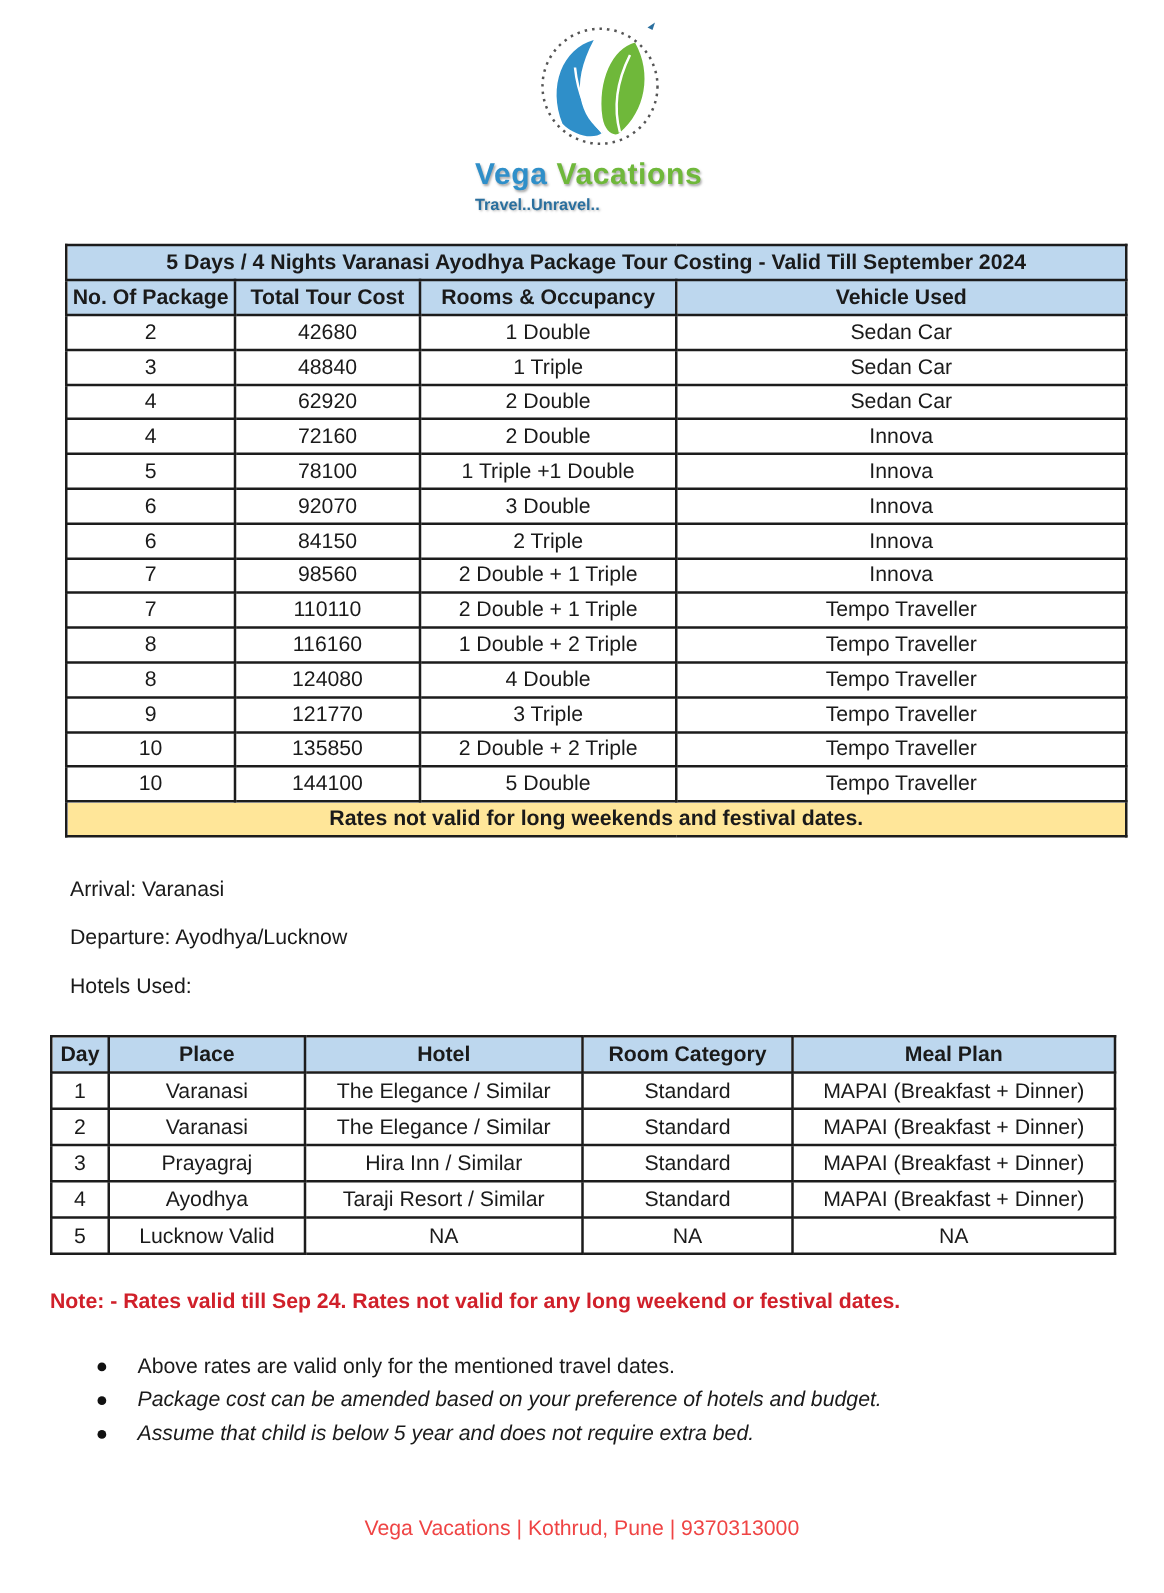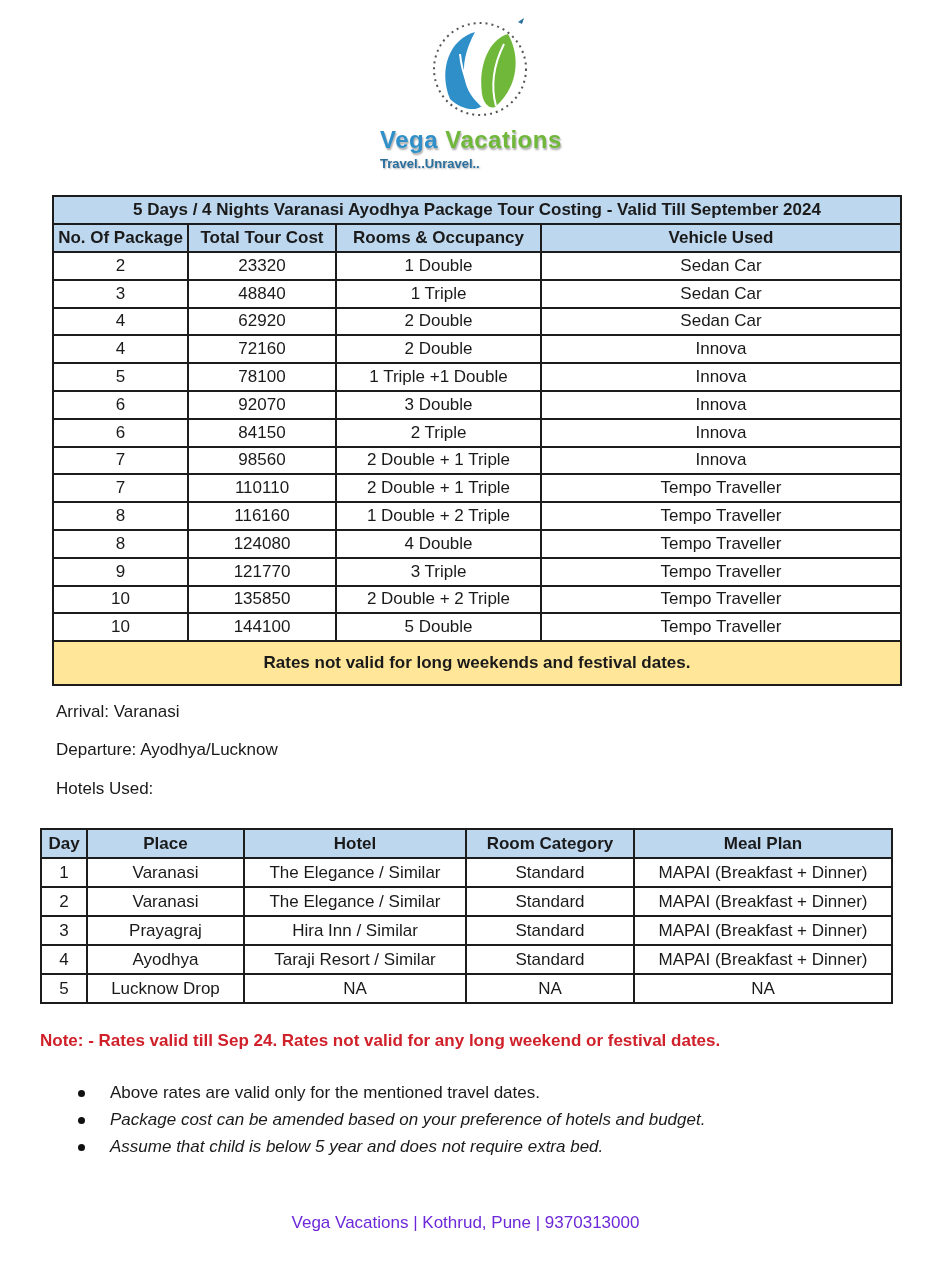--- a/index.html
+++ b/index.html
@@ -13,36 +13,36 @@
   .logo-name .vac { color: #6fb83a; }
   .logo-tag { position: absolute; left: 0; top: 142px; width: 200px; text-align: left; font-size: 13px; font-weight: bold; color: #2a6f9e; text-shadow: 1px 1px 2px rgba(0,0,0,0.3); }
 
   table { border-collapse: collapse; position: absolute; table-layout: fixed; }
   td, th { border: 2px solid #1c1c1c; text-align: center; font-size: 17px; white-space: nowrap; overflow: hidden; }
 
   #cost-table { left: 52px; top: 195px; width: 848px; }
   #cost-table .title-cell { background: #bdd7ee; font-weight: bold; height: 28px; font-size: 17px; }
   #cost-table th { background: #bdd7ee; font-weight: bold; height: 28px; }
   #cost-table td { height: 27.8px; font-weight: normal; }
-  #cost-table .foot-cell { background: #ffe699; font-weight: bold; height: 44px; }
+  #cost-table .foot-cell { background: #ffe699; font-weight: bold; height: 28px; }
 
   .info { position: absolute; left: 40px; font-size: 17px; }
   .info b { font-weight: normal; margin-left: 16px; }
 
   #hotel-table { left: 40px; top: 828px; width: 851px; }
   #hotel-table th { background: #bdd7ee; font-weight: bold; height: 29px; }
   #hotel-table td { height: 29px; }
 
   .note { position: absolute; left: 40px; top: 1031px; font-size: 17px; font-weight: bold; color: #d0202a; }
   .bullets { position: absolute; left: 78px; top: 1083px; list-style: none; }
   .bullets li { position: relative; padding-left: 32px; font-size: 17px; height: 27px; line-height: 20px; }
   .bullets li .dot { position: absolute; left: 0; top: 7px; width: 7px; height: 7px; border-radius: 50%; background: #111; }
   .bullets li.it span.txt { font-style: italic; }
 
-  .footer { position: absolute; left: 0; width: 931px; top: 1213px; text-align: center; font-size: 17px; color: #6d28d9; }
+  .footer { position: absolute; left: 0; width: 931px; top: 1213px; text-align: center; font-size: 17px; color: #ef4444; }
 </style>
 </head>
 <body>
 
 <div class="logo">
   <svg width="120" height="110" viewBox="0 0 120 110">
     <circle cx="60" cy="55" r="46" fill="none" stroke="#555" stroke-width="2" stroke-dasharray="2 4"></circle>
     <path d="M55 18 C30 25 18 55 30 85 C40 95 55 98 62 92 C45 80 35 55 55 18 Z" fill="#2f8fc9"></path>
     <path d="M40 40 C42 60 50 80 62 92" stroke="#fff" stroke-width="2" fill="none"></path>
     <path d="M88 20 C70 25 58 50 62 80 C64 92 72 96 76 92 C96 75 102 45 88 20 Z" fill="#6fb83a"></path>
@@ -70,21 +70,21 @@
   <tr>
     <th>No. Of Package</th>
     <th>Total Tour Cost</th>
     <th>Rooms &amp; Occupancy</th>
     <th>Vehicle Used</th>
   </tr>
   </tbody>
     <tbody id="cost-body">
       <tr>
         <td>2</td>
-        <td>23320</td>
+        <td>42680</td>
         <td>1 Double</td>
         <td>Sedan Car</td>
       </tr>
       <tr>
         <td>3</td>
         <td>48840</td>
         <td>1 Triple</td>
         <td>Sedan Car</td>
       </tr>
       <tr>
@@ -220,21 +220,21 @@
       </tr>
       <tr>
         <td>4</td>
         <td>Ayodhya</td>
         <td>Taraji Resort / Similar</td>
         <td>Standard</td>
         <td>MAPAI (Breakfast + Dinner)</td>
       </tr>
       <tr>
         <td>5</td>
-        <td>Lucknow Drop</td>
+        <td>Lucknow Valid</td>
         <td>NA</td>
         <td>NA</td>
         <td>NA</td>
       </tr>
     </tbody>
 </table>
 
 <div class="note">Note: - Rates valid till Sep 24. Rates not valid for any long weekend or festival dates.</div>
 
 <ul class="bullets">

